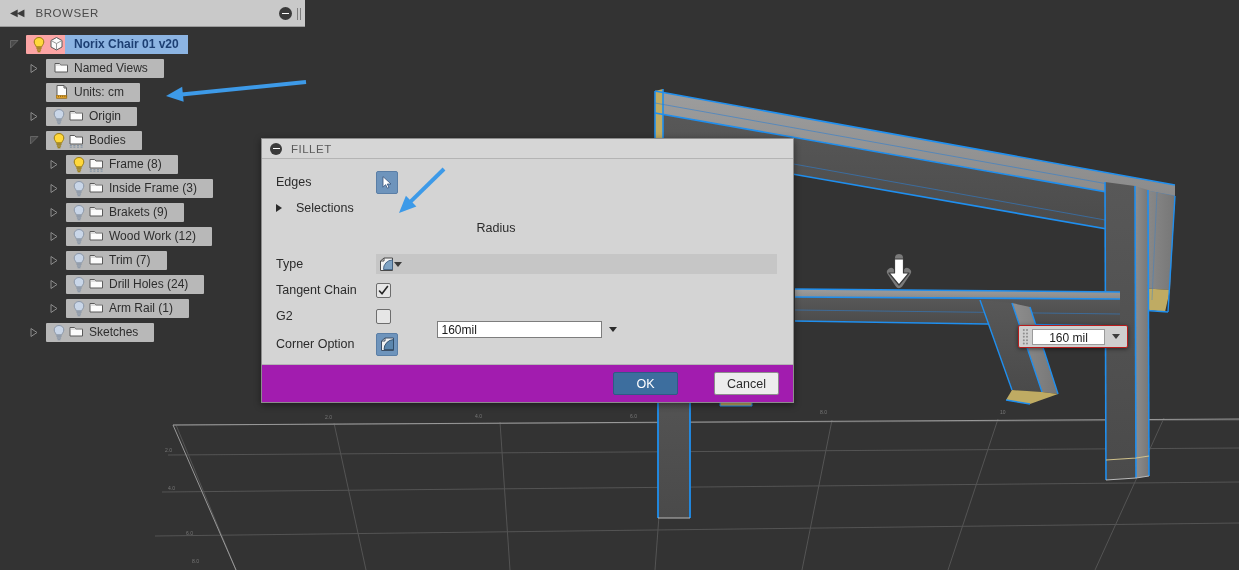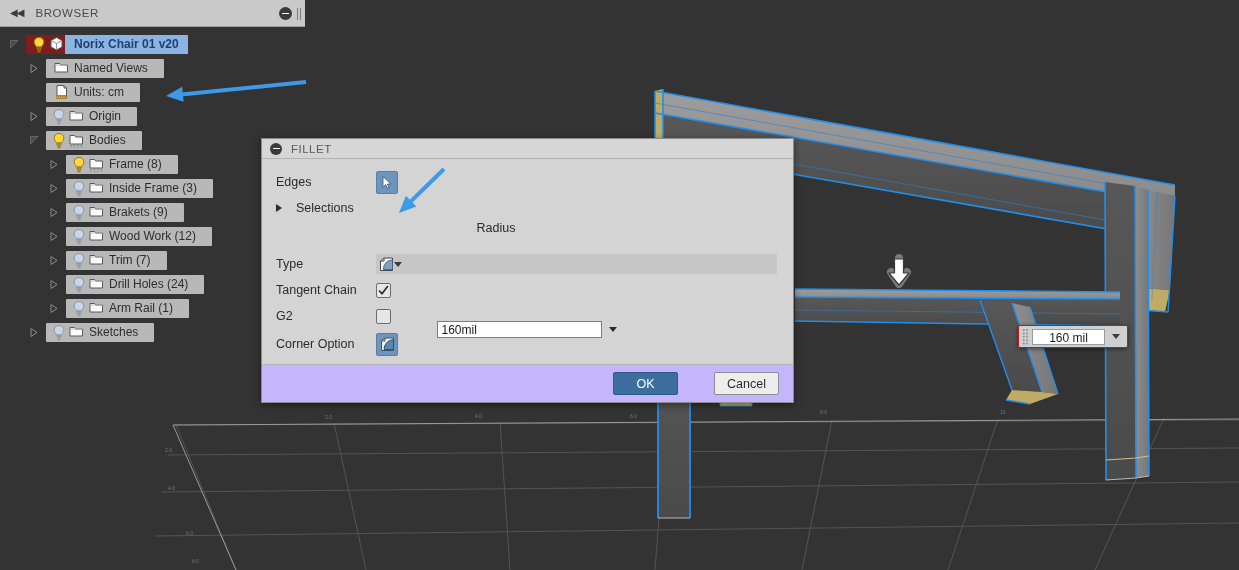--- a/index.html
+++ b/index.html
@@ -38,21 +38,21 @@
   .bh-grip{width:2px;height:12px;border-left:1px solid #7d7d7d;border-right:1px solid #7d7d7d;}
 
   .tree{padding-top:5px;}
   .trow{height:24px;display:flex;align-items:center;position:relative;font-size:12px;}
   .twist{width:12px;height:24px;display:flex;align-items:center;justify-content:center;flex:0 0 12px;}
   .twist svg{display:block;}
   .tchip{
     display:inline-flex;align-items:center;height:19px;border-radius:1px;
     background:#b8b8b8;padding:0 9px 0 2px;
   }
-  .tchip.sel{background:#7f1d1d;padding-right:0;}
+  .tchip.sel{background:#fca5a5;padding-right:0;}
   .tchip .lbl{
     font-size:12px;color:#2d2d2d;white-space:nowrap;padding:0 7px 0 4px;line-height:19px;
   }
   .tchip .lbl.selected{
     background:#8cb4e2;color:#1d3f73;font-weight:bold;padding:0 9px;height:19px;
   }
   .bulb{width:16px;height:17px;flex:0 0 16px;}
   .ficon{width:17px;height:16px;flex:0 0 17px;margin-left:1px;}
 
   
@@ -109,21 +109,21 @@
   .type-combo .tca{
     width:0;height:0;border-left:4px solid transparent;border-right:4px solid transparent;
     border-top:5px solid #3a3a3a;
   }
   .cbox{
     width:13px;height:13px;background:#e6e6e6;border:1px solid #6d6d6d;border-radius:2px;
     display:flex;align-items:center;justify-content:center;
   }
   .dlg-foot{
     position:absolute;left:0;right:0;bottom:0;height:38px;
-    border-top:1px solid #b4b4b4;background:#c4b5fd;
+    border-top:1px solid #b4b4b4;background:#a21caf;
     display:flex;align-items:center;justify-content:flex-end;padding-right:14px;gap:8px;
     box-sizing:border-box;
   }
   .btn{
     height:21px;min-width:63px;font-size:12.5px;border-radius:2px;
     display:flex;align-items:center;justify-content:center;
     font-family:"Liberation Sans",sans-serif;cursor:default;
   }
   .btn.primary{background:#3d6e9e;border:1px solid #2f5a85;color:#ffffff;}
   .btn.secondary{background:#ededed;border:1px solid #8d8d8d;color:#2b2b2b;margin-left:28px;}

